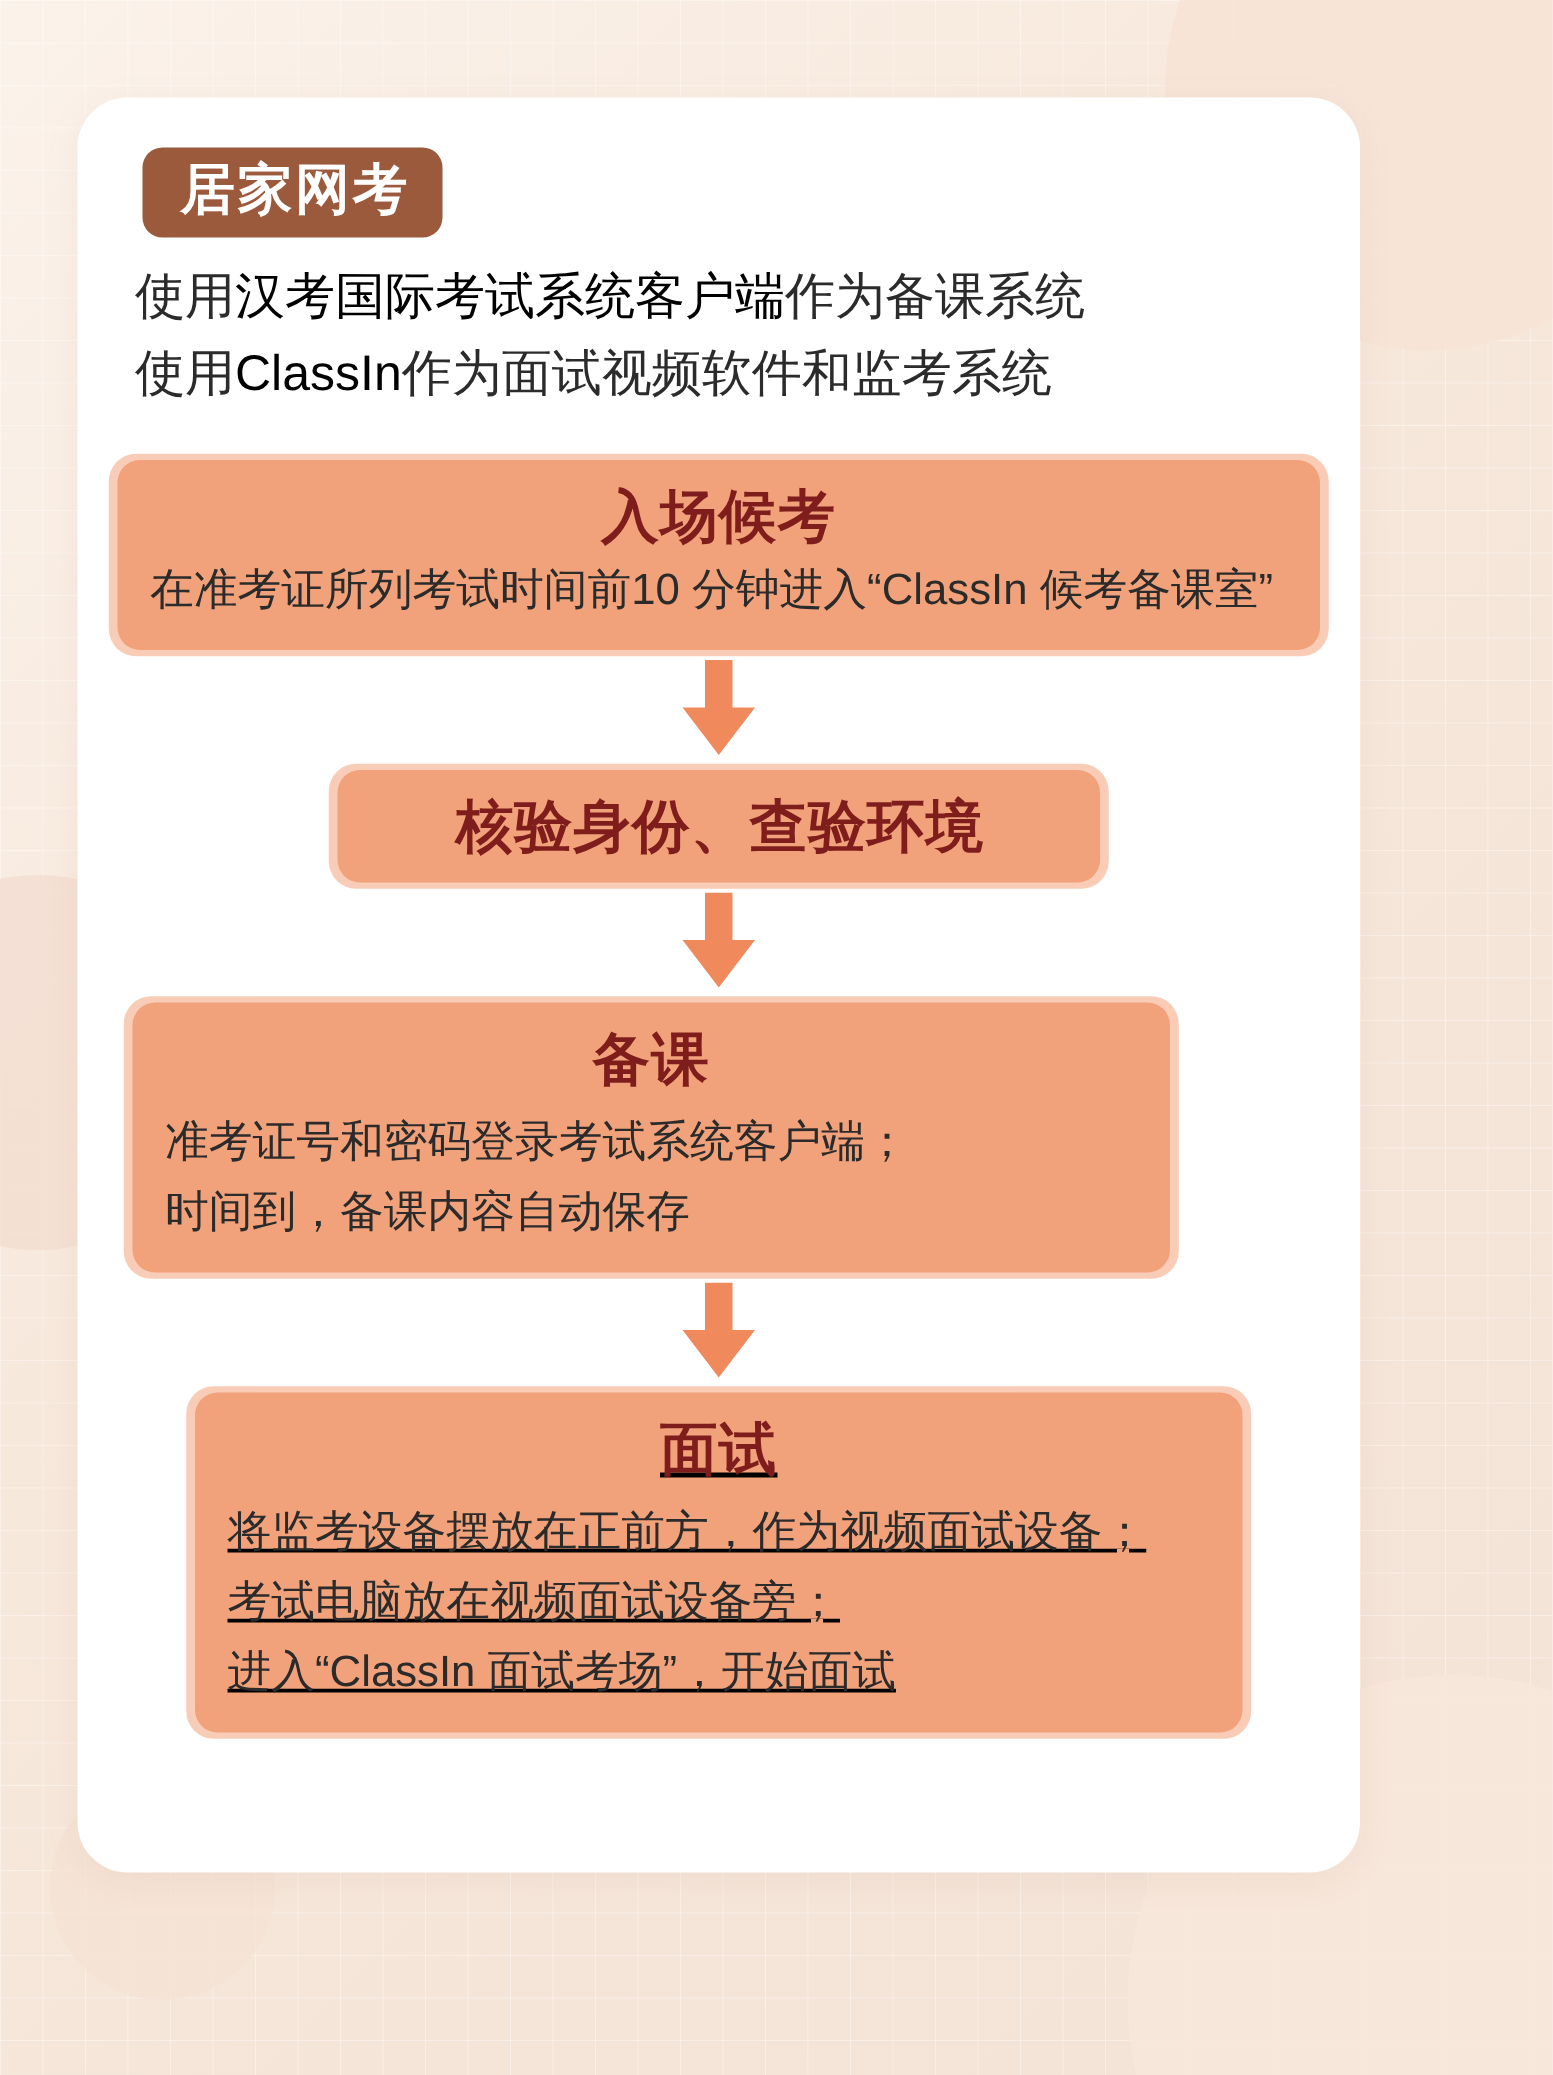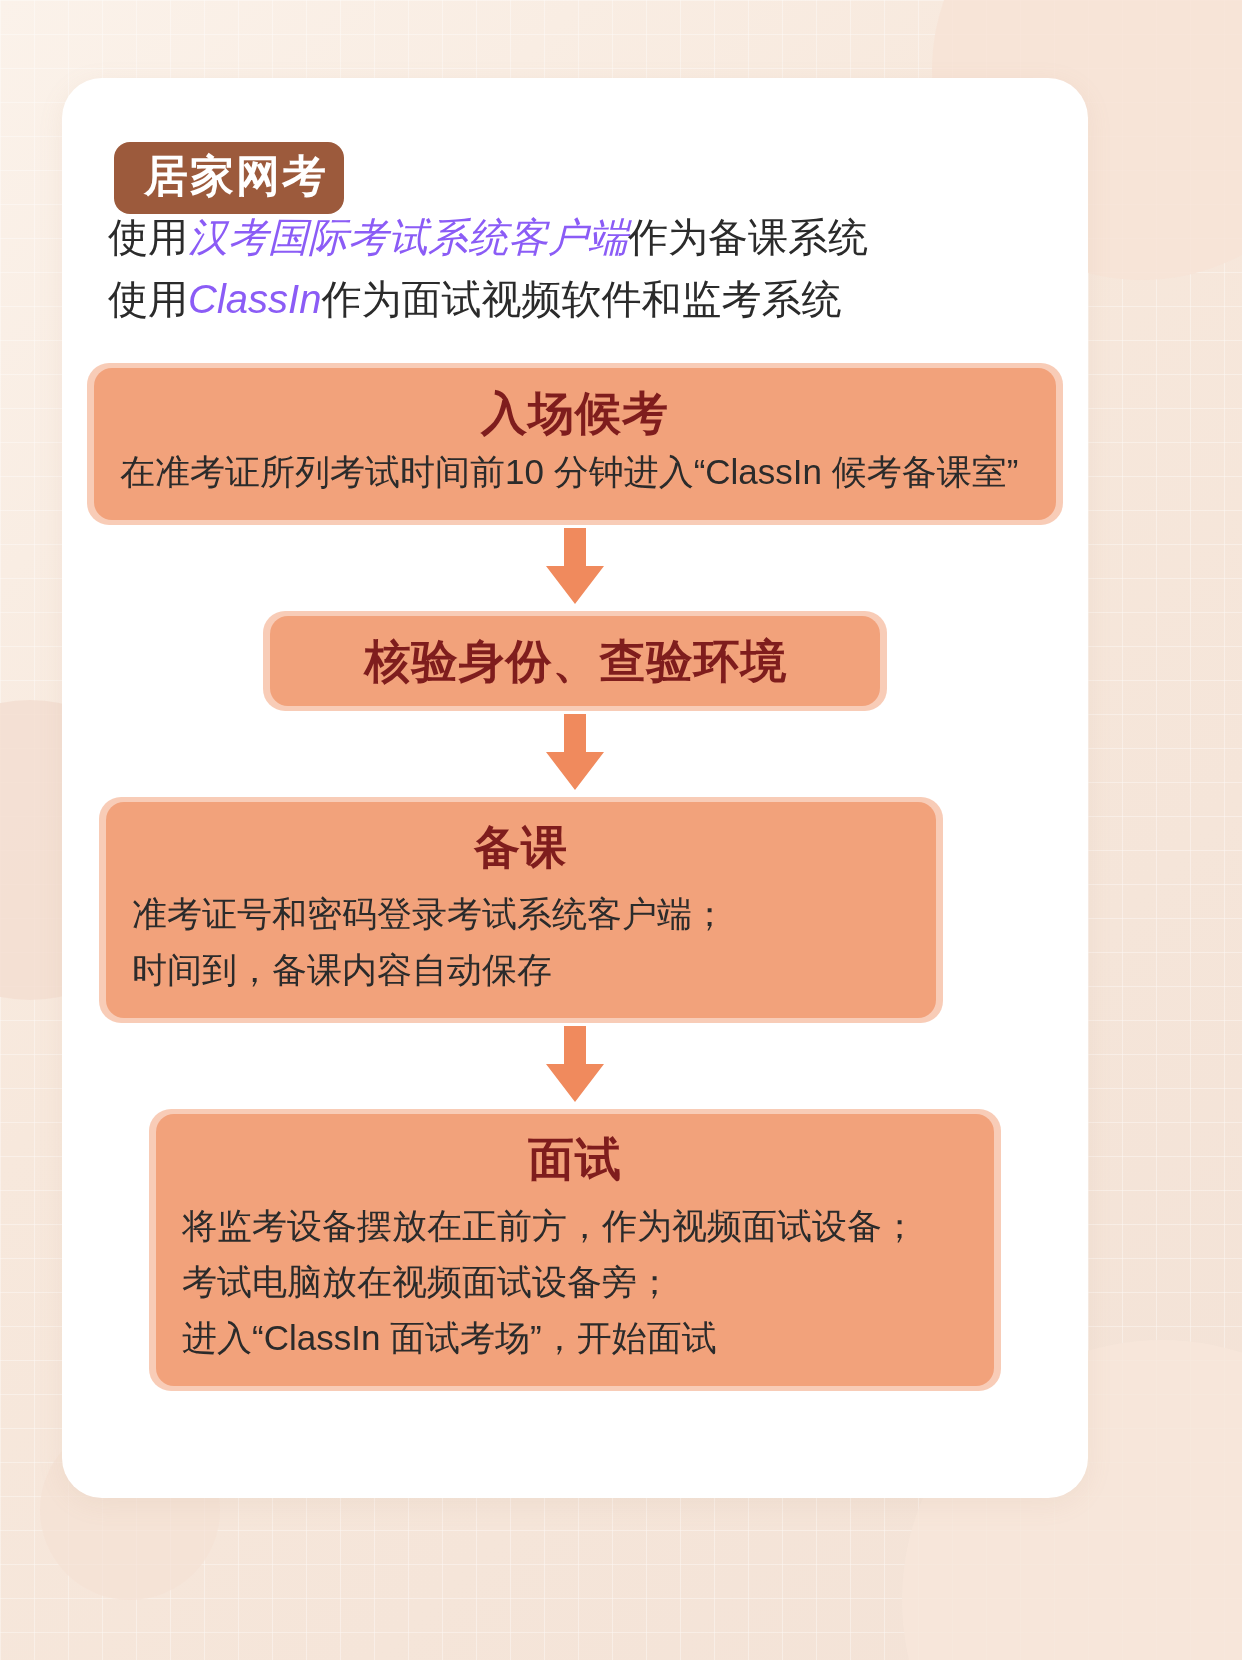--- a/index.html
+++ b/index.html
@@ -57,41 +57,40 @@
   
   .tag {
     position: absolute;
     left: 52px;
     top: 40px;
     background: #9c5a3c;
     color: #ffffff;
     font-size: 44px;
     font-weight: bold;
     letter-spacing: 2px;
-    padding: 12px 16px 16px 30px;
+    padding: 12px 26px 16px 30px;
     border-radius: 16px;
     line-height: 1;
-    margin-top: 24px;
   }
 
   
   .intro {
     position: absolute;
     left: 46px;
     top: 128px;
     width: 940px;
   }
   .intro-line {
     font-size: 40px;
     color: #2b2b2b;
     line-height: 1.55;
     font-weight: 500;
     white-space: nowrap;
   }
-  .hl { color: #8b5cf6; font-style: italic; }
+  .hl { color: #000000; }
 
   
   .flow {
     position: absolute;
     left: 0;
     top: 290px;
     width: 1026px;
   }
   .box {
     position: relative;
@@ -124,21 +123,21 @@
     text-align: left;
     font-size: 35px;
     color: #2b2b2b;
     line-height: 1.6;
     white-space: nowrap;
   }
 
   .box-1 { width: 962px; }
   .box-2 { width: 610px; padding-bottom: 14px; padding-left: 28px; }
   .box-3 { width: 830px; margin-left: 44px; }
-  .box-4 { width: 838px; }
+  .box-4 { width: 838px; text-decoration: underline; }
 
   .arrow {
     width: 100%;
     height: 96px;
     display: flex;
     align-items: center;
     justify-content: center;
   }
   .arrow svg { display: block; }
 

